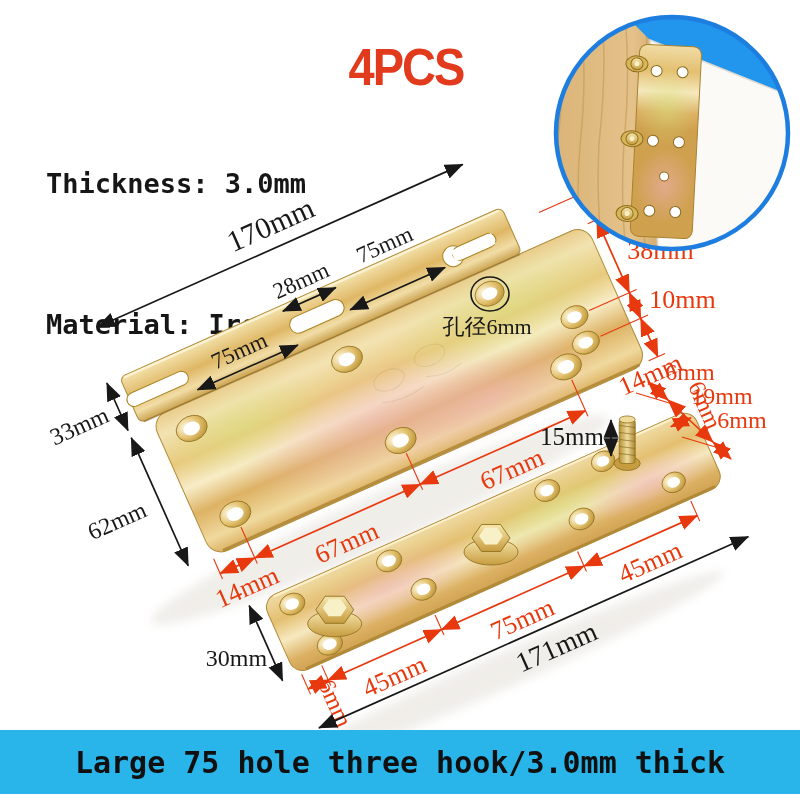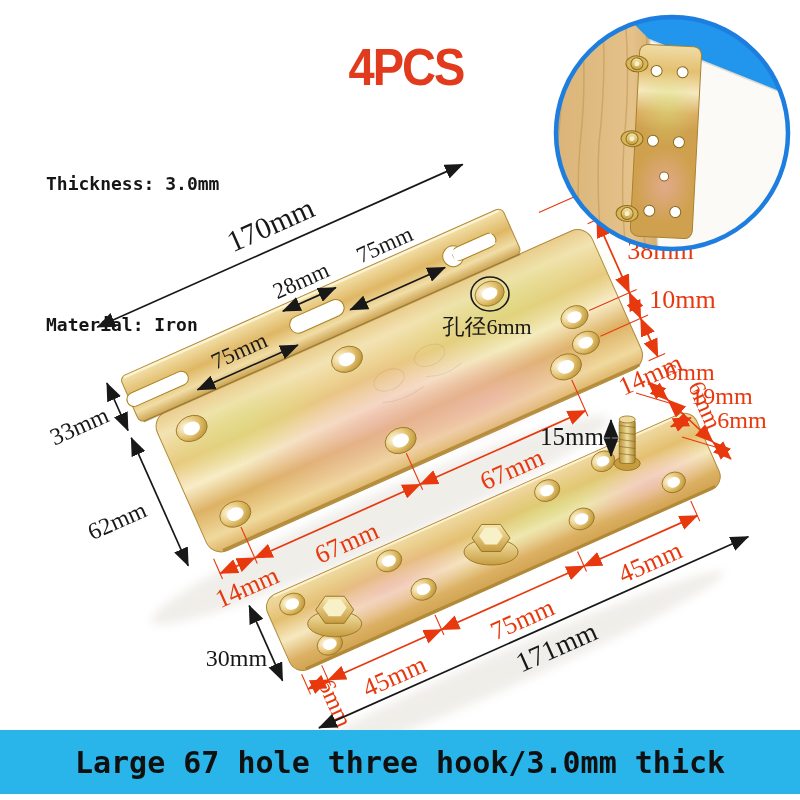--- a/index.html
+++ b/index.html
@@ -1,20 +1,20 @@
 <!DOCTYPE html>
 <html style="--accent-red: #e23a1c; --dimension-red: #e8380d; --dimension-black: #181818; --banner-bg: #2ab5ea; --ring-blue: #1d7ee0;"><head>
 <meta charset="utf-8">
 <style>
   html,body{margin:0;padding:0;background:#ffffff;}
   .stage{position:relative;width:800px;height:800px;background:#fff;overflow:hidden;
          font-family:"Liberation Sans",sans-serif;}
   .spec-lines{position:absolute;left:46px;top:66px;color:#161616;
       font-family:"DejaVu Sans Mono","Liberation Mono",monospace;
-      font-weight:bold;font-size:18px;line-height:47px;white-space:pre;}
+      font-weight:bold;font-size:27px;line-height:47px;white-space:pre;}
   .qty{position:absolute;left:346px;top:36px;width:120px;text-align:center;
       color:var(--accent-red,#e23a1c);font-size:47px;font-weight:bold;
       letter-spacing:-2px;transform:scaleY(1.12);transform-origin:top;
       font-family:"Liberation Sans",sans-serif;}
   .banner{position:absolute;left:0;top:730px;width:800px;height:64px;
       background:var(--banner-bg,#2ab5ea);display:flex;align-items:center;justify-content:center;}
   .banner span{color:#101010;font-family:"DejaVu Sans Mono","Liberation Mono",monospace;
       font-weight:bold;font-size:30px;letter-spacing:0px;}
   svg{position:absolute;left:0;top:0;}
   .lnB{stroke:var(--dimension-black,#181818);stroke-width:1.7;fill:none;}
@@ -370,15 +370,15 @@
                 <circle r="2.5" fill="#f8f0c6"></circle>
               </g>
           </g>
         </g>
       </g>
       <circle cx="672" cy="133" r="116" fill="none" style="stroke:var(--ring-blue,#1d7ee0)" stroke-width="4.5"></circle>
     </g>
   </svg>
 
   <div class="banner">
-    <span>Large 67 hole three hook/3.0mm thick</span>
+    <span>Large 75 hole three hook/3.0mm thick</span>
   </div>
 </div>
 
 </body></html>

